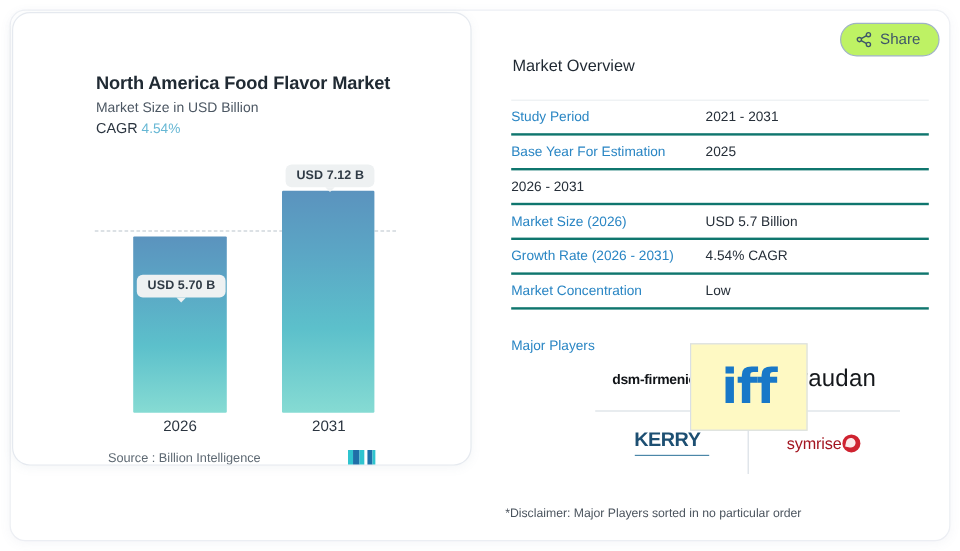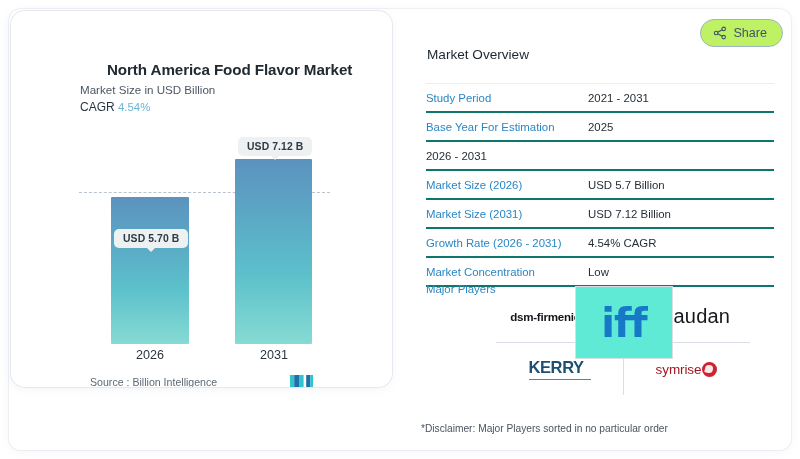--- a/index.html
+++ b/index.html
@@ -24,21 +24,20 @@
   .chart-card{
     position:absolute;left:11px;top:11px;width:381px;height:376px;
     background:#ffffff;border-radius:14px;
     box-shadow:0 0 0 1px rgba(226,231,237,.9), 0 2px 9px rgba(110,130,155,.09);
     overflow:hidden;
   }
   .chart-title{
     position:absolute;left:69px;top:50px;
     font-size:15.2px;font-weight:bold;color:#202a33;letter-spacing:-0.1px;
     white-space:nowrap;
-    margin-left:27px;
   }
   .chart-sub{
     position:absolute;left:69px;top:72px;
     font-size:11.6px;color:#4c5763;white-space:nowrap;
   }
   .chart-cagr{
     position:absolute;left:69px;top:89px;
     font-size:12px;color:#2b3540;white-space:nowrap;
   }
   .chart-cagr .val{color:#66b7d4;font-size:11.4px;}
@@ -160,21 +159,21 @@
   }
   .lg-symrise .word{font-size:13.5px;color:#a31621;letter-spacing:-.1px;}
   .sym-mark{width:15px;height:15px;border-radius:50%;background:#cf2230;position:relative;}
   .sym-mark:after{
     content:"";position:absolute;left:3px;top:3.5px;width:8px;height:8px;
     border-radius:50% 50% 50% 0;background:#ffffff;transform:rotate(12deg);
     opacity:.9;
   }
   .iff-box{
     position:absolute;left:79px;top:-4px;width:96px;height:71px;
-    background:#5eead4;border:1px solid #d9dfe5;
+    background:#fef9c3;border:1px solid #d9dfe5;
     display:flex;align-items:center;justify-content:center;
     z-index:3;
   }
   .iff-text{
     font-size:40px;font-weight:bold;color:#1878c8;
     letter-spacing:-1px;line-height:.9;
     font-family:"DejaVu Sans", sans-serif;
   }
   .disclaimer{
     position:absolute;left:421px;top:423px;
@@ -249,24 +248,20 @@
       <div class="tval">2025</div>
     </div>
     <div class="trow">
       <div class="tval">2026 - 2031</div>
     </div>
     <div class="trow">
       <div class="tlabel">Market Size (2026)</div>
       <div class="tval">USD 5.7 Billion</div>
     </div>
     <div class="trow">
-      <div class="tlabel">Market Size (2031)</div>
-      <div class="tval">USD 7.12 Billion</div>
-    </div>
-    <div class="trow">
       <div class="tlabel">Growth Rate (2026 - 2031)</div>
       <div class="tval">4.54% CAGR</div>
     </div>
     <div class="trow">
       <div class="tlabel">Market Concentration</div>
       <div class="tval">Low</div>
     </div>
   </div>
 
   <div class="players-label">Major Players</div>

